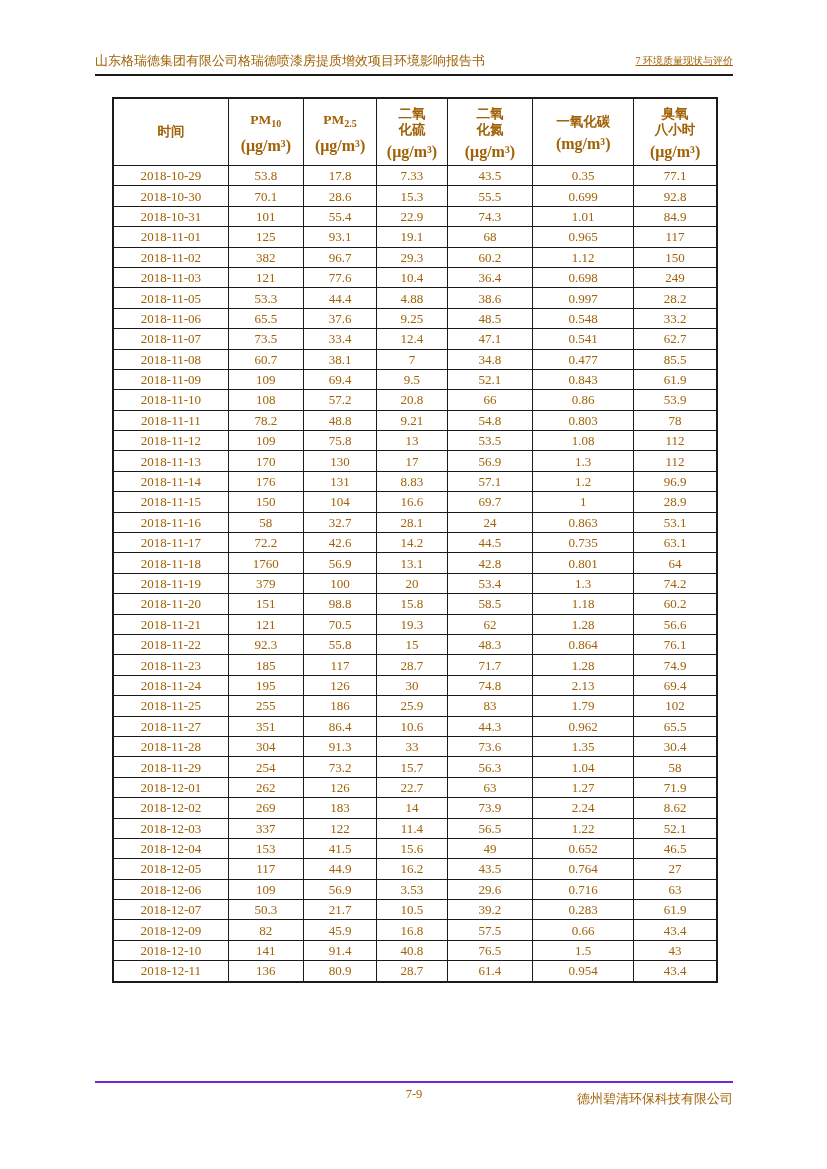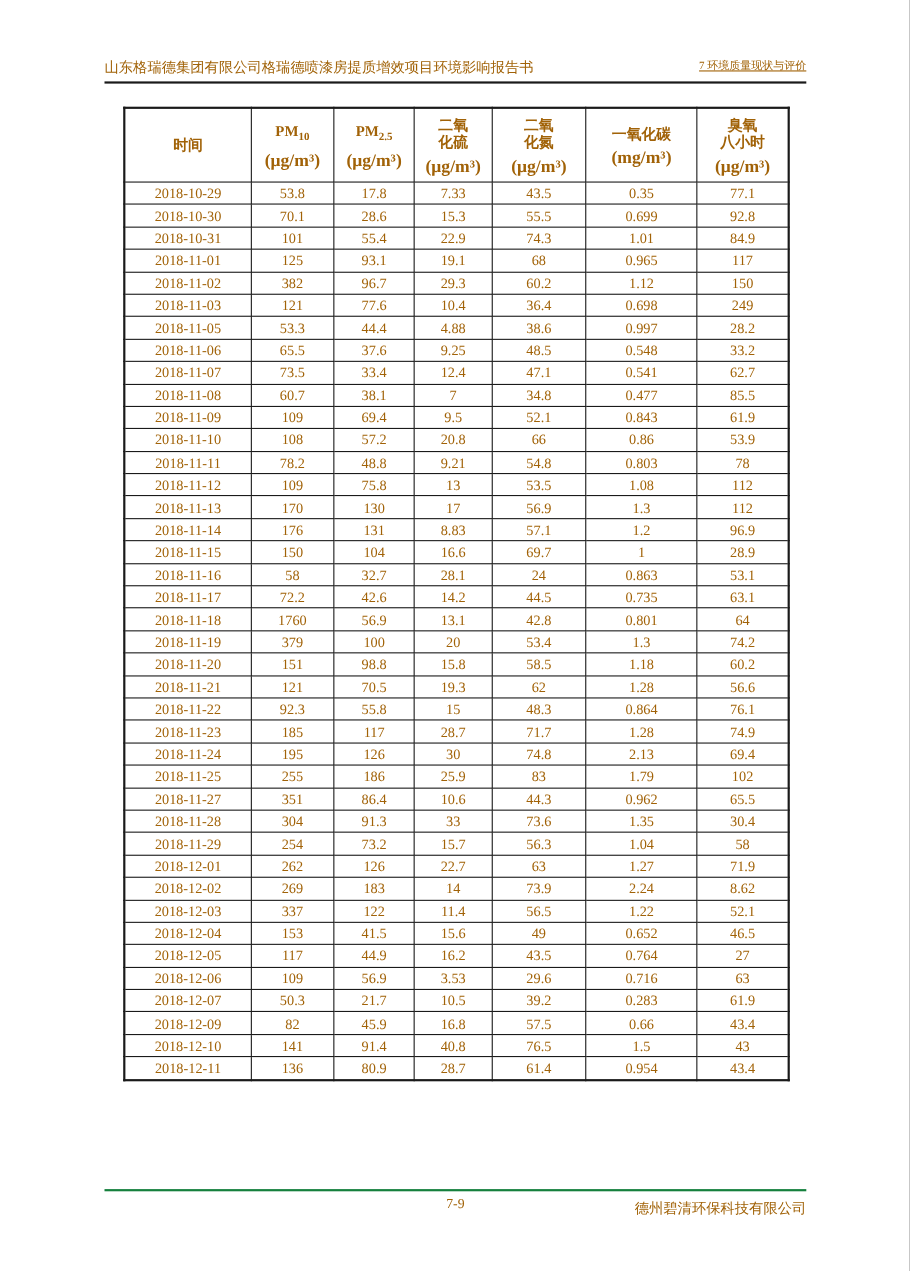--- a/index.html
+++ b/index.html
@@ -86,21 +86,21 @@
     font-size: 13px;
     line-height: 19px;
   }
 
   
   .doc-footer {
     position: absolute;
     top: 1081px;
     left: 95px;
     right: 94px;
-    border-top: 2px solid #15803d;
+    border-top: 2px solid #6d28d9;
     padding-top: 1px;
     height: 22px;
     font-size: 12.5px;
   }
   .page-number {
     position: absolute;
     left: 50%;
     transform: translateX(-50%);
     top: 4px;
   }

